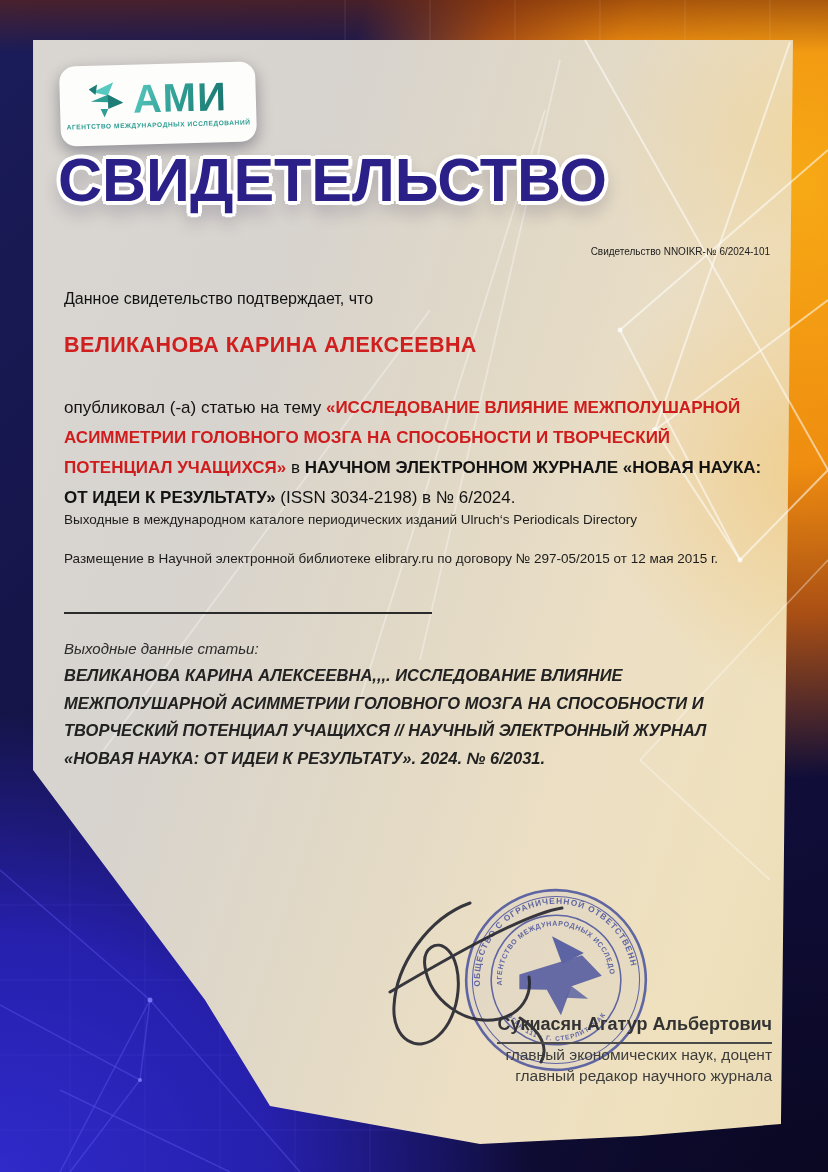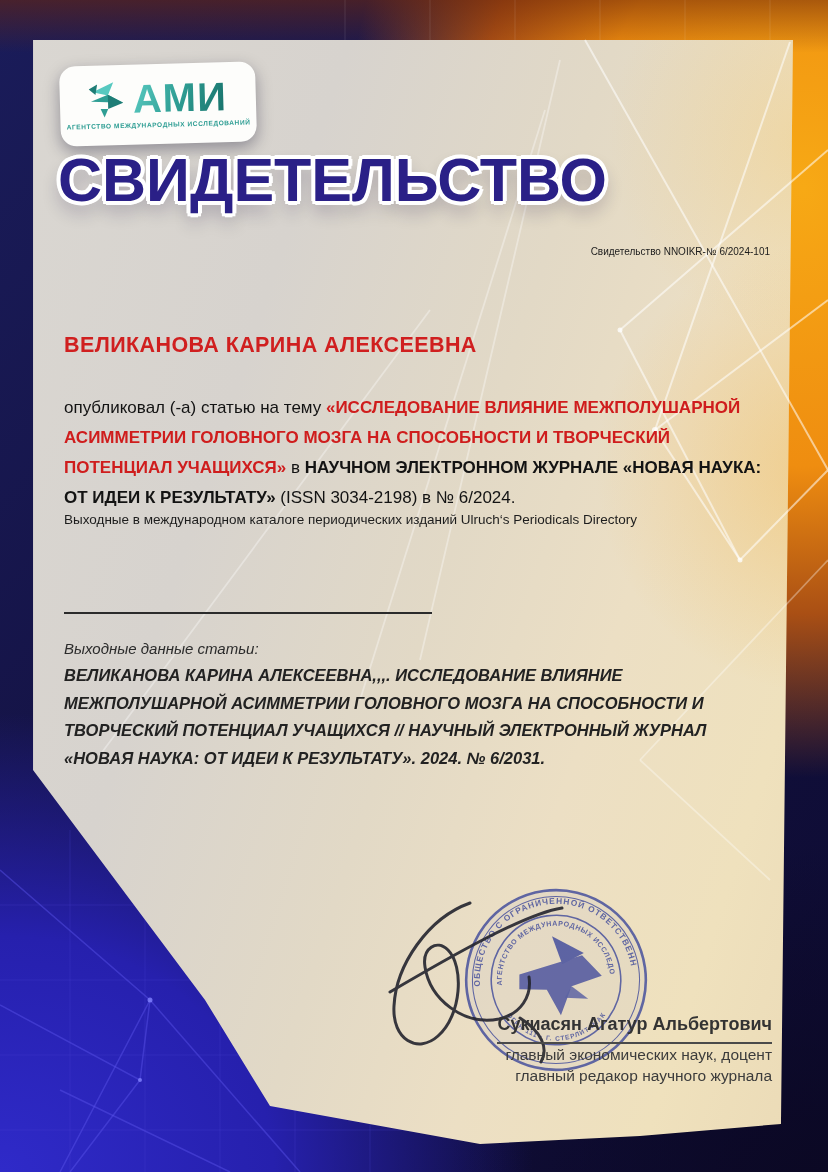--- a/index.html
+++ b/index.html
@@ -154,26 +154,28 @@
         </svg>
         <span class="badge-acronym">АМИ</span>
       </div>
       <div class="badge-sub">АГЕНТСТВО МЕЖДУНАРОДНЫХ ИССЛЕДОВАНИЙ</div>
     </div>
 
     <div class="main-title">СВИДЕТЕЛЬСТВО</div>
 
     <div class="cert-number">Свидетельство NNOIKR-№ 6/2024-101</div>
 
+    <div class="intro-line">Данное свидетельство подтверждает, что</div>
 
     <div class="recipient">ВЕЛИКАНОВА КАРИНА АЛЕКСЕЕВНА</div>
 
     <div class="pub-par"><span>опубликовал (-а) статью на тему </span><span class="red">«ИССЛЕДОВАНИЕ ВЛИЯНИЕ МЕЖПОЛУШАРНОЙ АСИММЕТРИИ ГОЛОВНОГО МОЗГА НА СПОСОБНОСТИ И ТВОРЧЕСКИЙ ПОТЕНЦИАЛ УЧАЩИХСЯ»</span><span> в </span><span class="blk">НАУЧНОМ ЭЛЕКТРОННОМ ЖУРНАЛЕ «НОВАЯ НАУКА: ОТ ИДЕИ К РЕЗУЛЬТАТУ»</span><span> (ISSN 3034-2198) в № 6/2024.</span></div>
 
     <div class="catalog-line">Выходные в международном каталоге периодических изданий Ulruch‘s Periodicals Directory</div>
+    <div class="elibrary-line">Размещение в Научной электронной библиотеке elibrary.ru по договору № 297-05/2015 от 12 мая 2015 г.</div>
 
     <div class="rule"></div>
 
     <div class="cit-label">Выходные данные статьи:</div>
     <div class="citation">ВЕЛИКАНОВА КАРИНА АЛЕКСЕЕВНА,,,. ИССЛЕДОВАНИЕ ВЛИЯНИЕ МЕЖПОЛУШАРНОЙ АСИММЕТРИИ ГОЛОВНОГО МОЗГА НА СПОСОБНОСТИ И ТВОРЧЕСКИЙ ПОТЕНЦИАЛ УЧАЩИХСЯ // НАУЧНЫЙ ЭЛЕКТРОННЫЙ ЖУРНАЛ «НОВАЯ НАУКА: ОТ ИДЕИ К РЕЗУЛЬТАТУ». 2024. № 6/2031.</div>
 
     <div class="stamp-wrap">
       <svg width="188" height="188" viewBox="0 0 180 180">
         <defs>
           <path id="arcOuter" d="M 17 90 A 73 73 0 1 1 163 90"></path>

